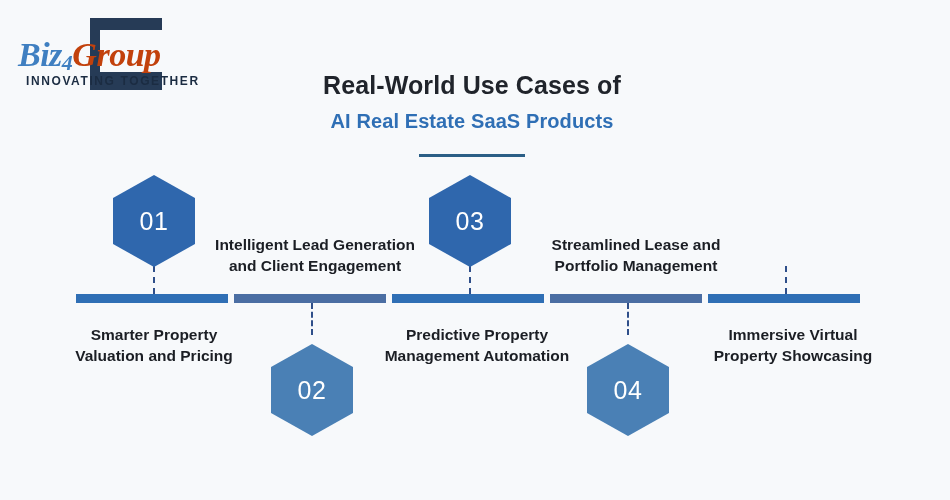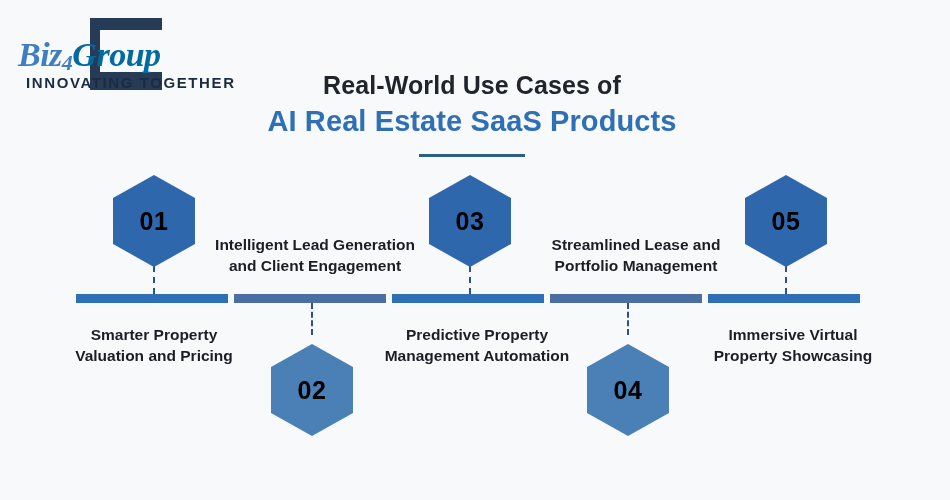--- a/index.html
+++ b/index.html
@@ -56,31 +56,31 @@
     top: 18px;
     font-family: "Liberation Serif", serif;
     font-style: italic;
     font-size: 34px;
     font-weight: 700;
     color: #3f7fc1;
     letter-spacing: -0.5px;
     white-space: nowrap;
     z-index: 3;
   }
-  .logo-word .w-group { color: #0369a1; }
+  .logo-word .w-group { color: #c2410c; }
   .logo-word .w-four {
     font-size: 22px;
     vertical-align: -4px;
     color: #3f7fc1;
   }
   .logo-tag {
     position: absolute;
     left: 8px;
     top: 56px;
-    font-size: 15px;
+    font-size: 12px;
     font-weight: 700;
     letter-spacing: 1.6px;
     color: #1b2c42;
     white-space: nowrap;
     z-index: 3;
   }
 
   
   .heading {
     position: absolute;
@@ -90,21 +90,21 @@
     text-align: center;
   }
   .heading-line1 {
     font-size: 25px;
     font-weight: 700;
     color: #20242b;
     letter-spacing: 0.1px;
     line-height: 34px;
   }
   .heading-line2 {
-    font-size: 29px;
+    font-size: 20px;
     font-weight: 700;
     color: #2f6fb5;
     letter-spacing: 0.1px;
     line-height: 34px;
     margin-top: 2px;
   }
   .heading-rule {
     width: 106px;
     height: 3px;
     background: #2b5f86;
@@ -134,23 +134,23 @@
     height: 92px;
     background: #2f67ad;
     -webkit-clip-path: polygon(50% 0%, 100% 25%, 100% 75%, 50% 100%, 0% 75%, 0% 25%);
     clip-path: polygon(50% 0%, 100% 25%, 100% 75%, 50% 100%, 0% 75%, 0% 25%);
     display: flex;
     align-items: center;
     justify-content: center;
   }
   .hex.light { background: #4a80b5; }
   .hex-num {
-    color: #000000;
+    color: #ffffff;
     font-size: 25px;
-    font-weight: 700;
+    font-weight: 400;
     letter-spacing: 0.5px;
   }
 
   .connector {
     position: absolute;
     width: 0;
     border-left: 2px dashed #2f4f8a;
   }
 
   .label {
@@ -201,23 +201,20 @@
     </div>
     <div class="hex light" style="left:271px; top:344px;">
       <span class="hex-num">02</span>
     </div>
     <div class="hex" style="left:429px; top:175px;align-items:center;">
       <span class="hex-num">03</span>
     </div>
     <div class="hex light" style="left:587px; top:344px;">
       <span class="hex-num">04</span>
     </div>
-    <div class="hex" style="left:745px; top:175px;">
-      <span class="hex-num">05</span>
-    </div>
 
     <div class="label" style="left:183px; top:234px; width:264px;">
       <div>Intelligent Lead Generation</div>
       <div>and Client Engagement</div>
     </div>
 
     <div class="label" style="left:42px;  top:324px; width:224px;">
       <div>Smarter Property</div>
       <div>Valuation and Pricing</div>
     </div>

